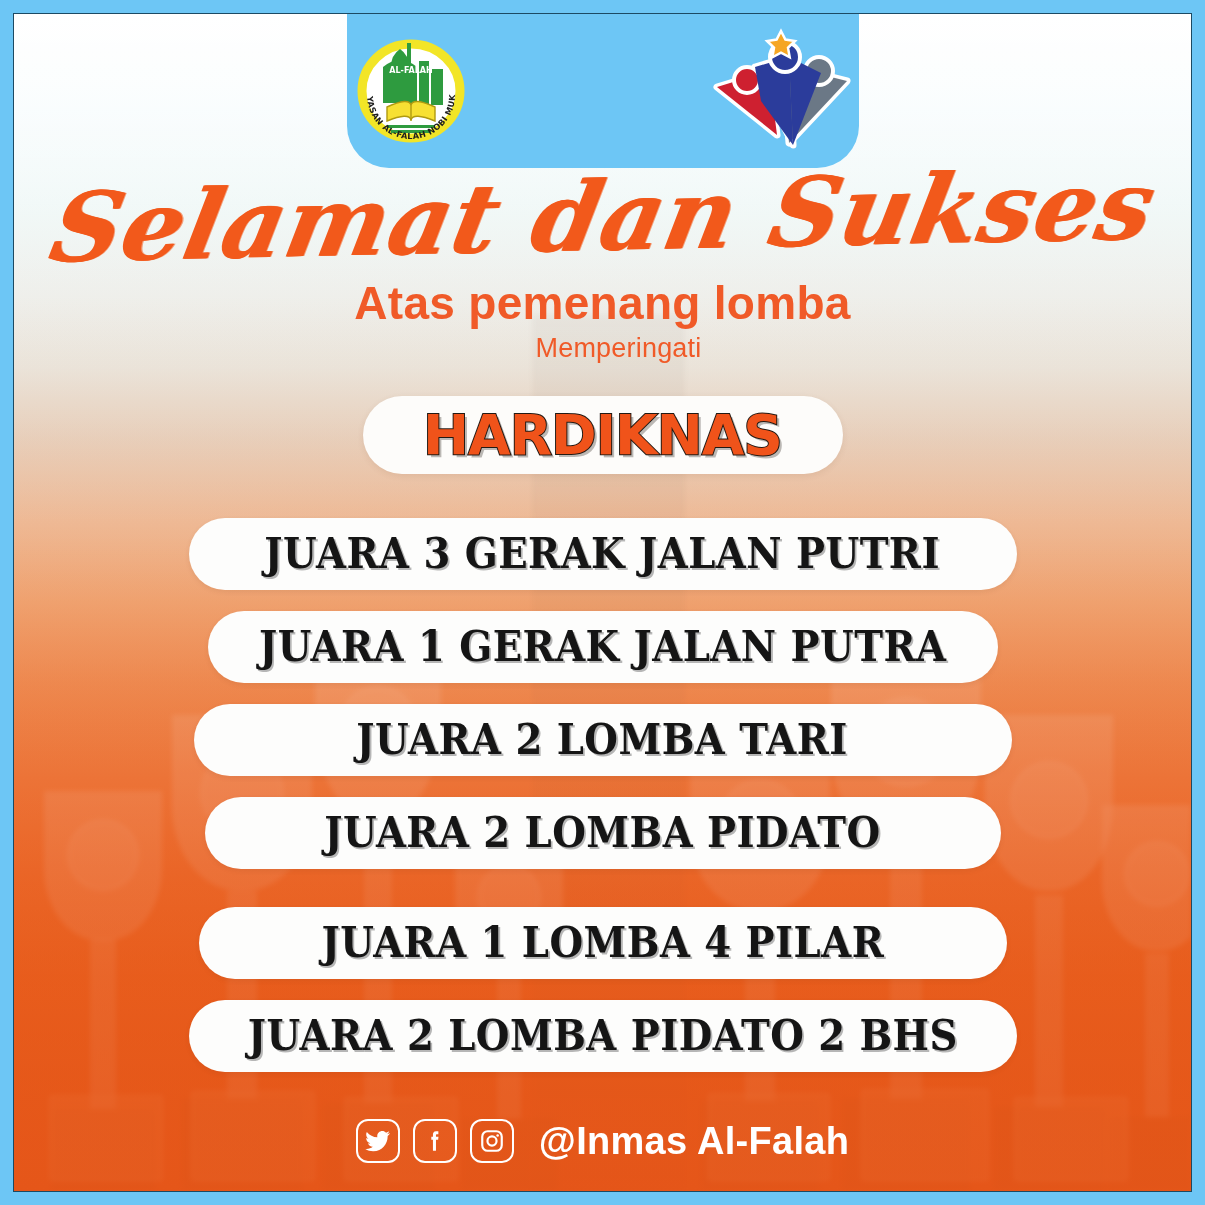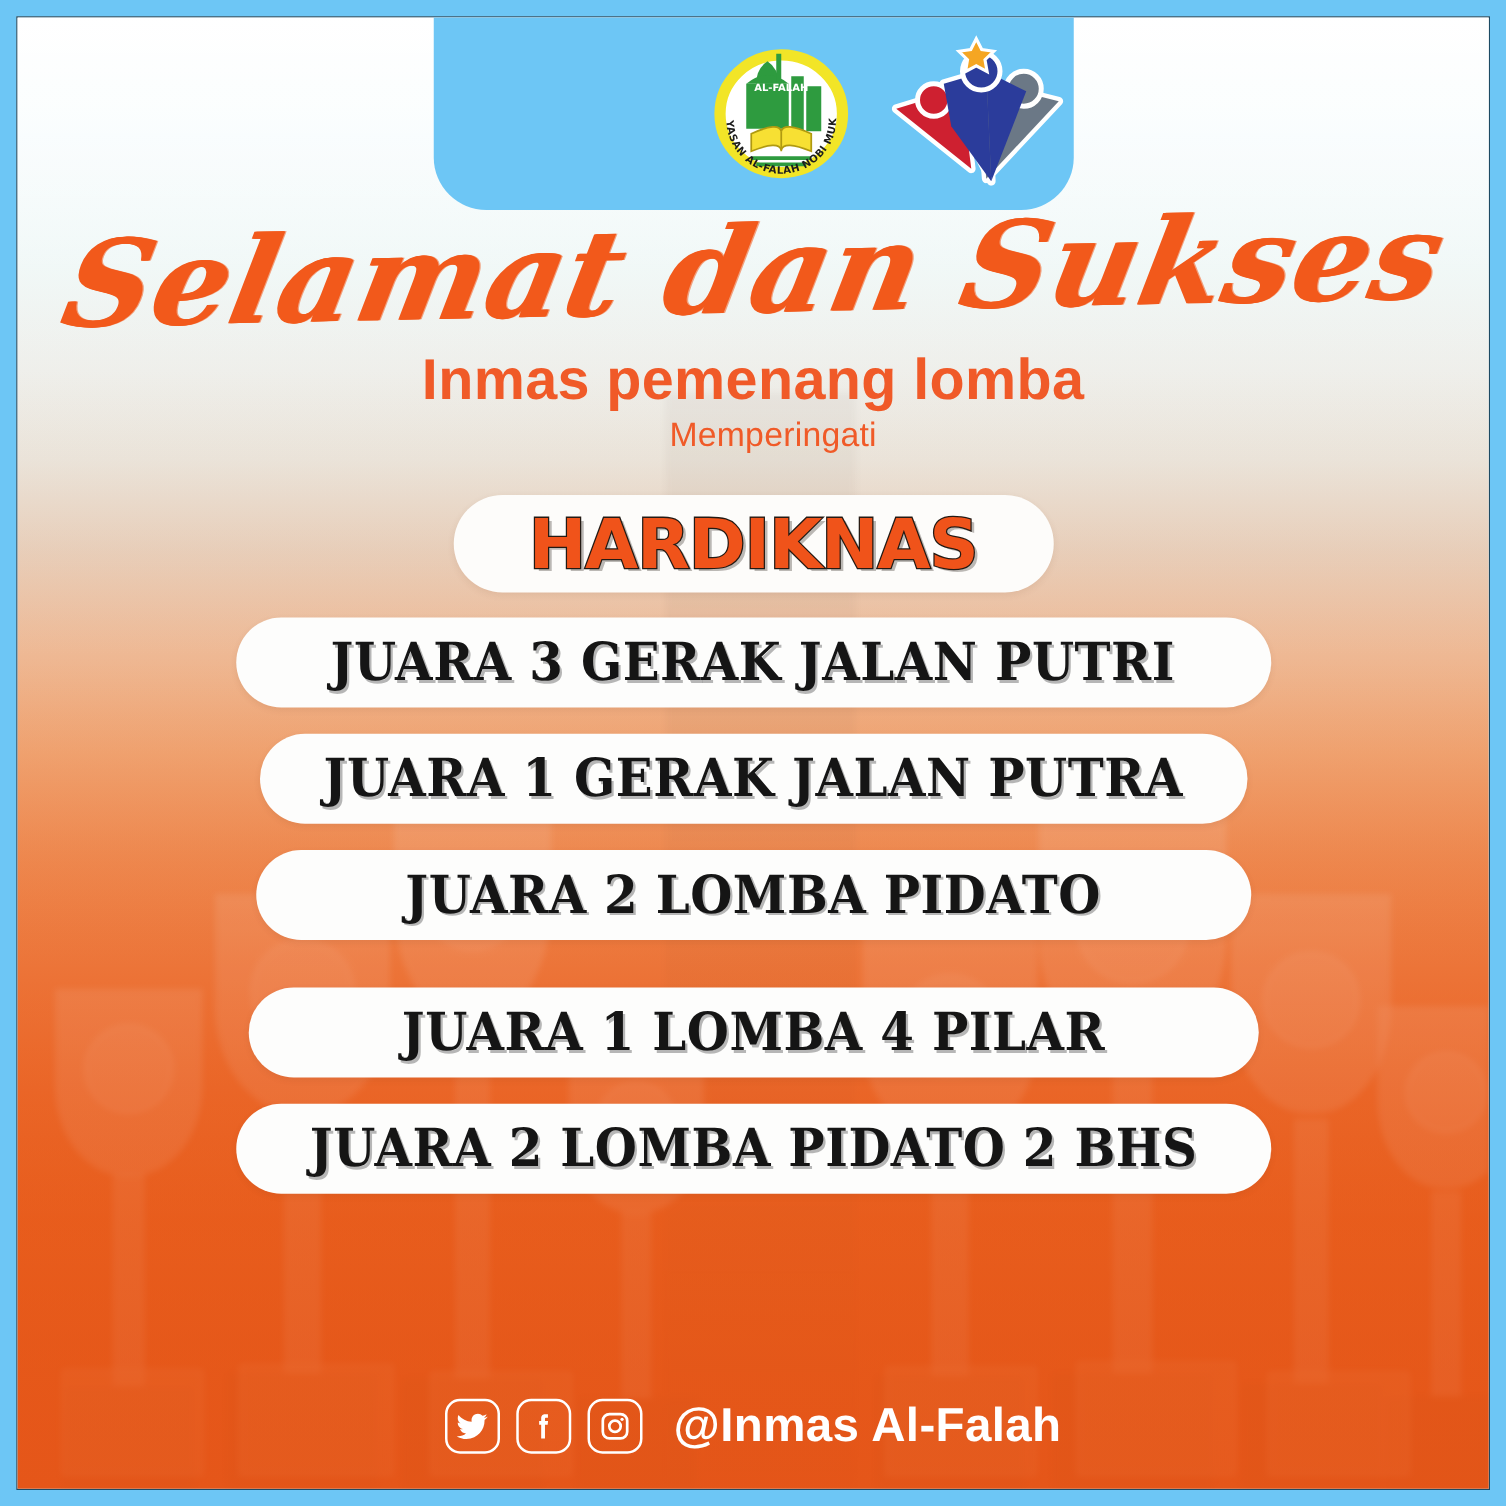--- a/index.html
+++ b/index.html
@@ -135,22 +135,22 @@
     width: 512px;
     height: 158px;
     background: #6DC6F5;
     border-radius: 0 0 42px 42px;
   }
   #logos {
     position: absolute;
     inset: 0;
     display: flex;
     align-items: center;
-    justify-content: flex-end;
-    gap: 20px;
+    justify-content: space-between;
+    gap: 38px;
     padding-top: 4px;
     box-sizing: border-box;
   }
   .logo-wrap { line-height: 0; }
 
   
   #headings {
     position: absolute;
     left: 0; right: 0;
     top: 155px;
@@ -213,21 +213,21 @@
     -webkit-text-stroke: 2px #231a14;
     paint-order: stroke fill;
     text-shadow: 3px 3px 0 rgba(35,26,20,.30);
     text-align: right;
   }
 
   
   #winners {
     position: absolute;
     left: 0; right: 0;
-    top: 480px;
+    top: 504px;
   }
   .pill {
     position: relative;
     height: 72px;
     margin: 0 auto 21px auto;
     background: #fdfdfc;
     border-radius: 36px;
     display: flex;
     align-items: center;
     justify-content: center;
@@ -400,34 +400,37 @@
 
             <path d="M72 4 l4.4 8.6 9.6 1.4 -7 6.8 1.7 9.5 -8.7 -4.6 -8.6 4.6 1.6 -9.5 -6.9 -6.8 9.5 -1.4 z" fill="#F5A623" stroke="#ffffff" stroke-width="2.5"></path>
           </svg>
         </span>
 
       </div>
     </div>
 
     <div id="headings">
       <div id="script-title">Selamat dan Sukses</div>
-      <div id="subtitle">Inmas pemenang lomba</div>
+      <div id="subtitle">Atas pemenang lomba</div>
       <div id="occasion">Memperingati</div>
     </div>
 
     <div id="event-pill">
       <span id="event-name">HARDIKNAS</span>
     </div>
 
     <div id="winners">
         <div class="pill" style="width: 828px;">
           <span class="pill-text">JUARA 3 GERAK JALAN PUTRI</span>
         </div>
         <div class="pill" style="width: 790px; text-align: right;">
           <span class="pill-text">JUARA 1 GERAK JALAN PUTRA</span>
+        </div>
+        <div class="pill" style="width: 818px;">
+          <span class="pill-text">JUARA 2 LOMBA TARI</span>
         </div>
         <div class="pill" style="width: 796px;">
           <span class="pill-text">JUARA 2 LOMBA PIDATO</span>
         </div>
         <div class="pill" style="width: 808px; margin-top: 38px;">
           <span class="pill-text">JUARA 1 LOMBA 4 PILAR</span>
         </div>
         <div class="pill" style="width: 828px;">
           <span class="pill-text">JUARA 2 LOMBA PIDATO 2 BHS</span>
         </div>

